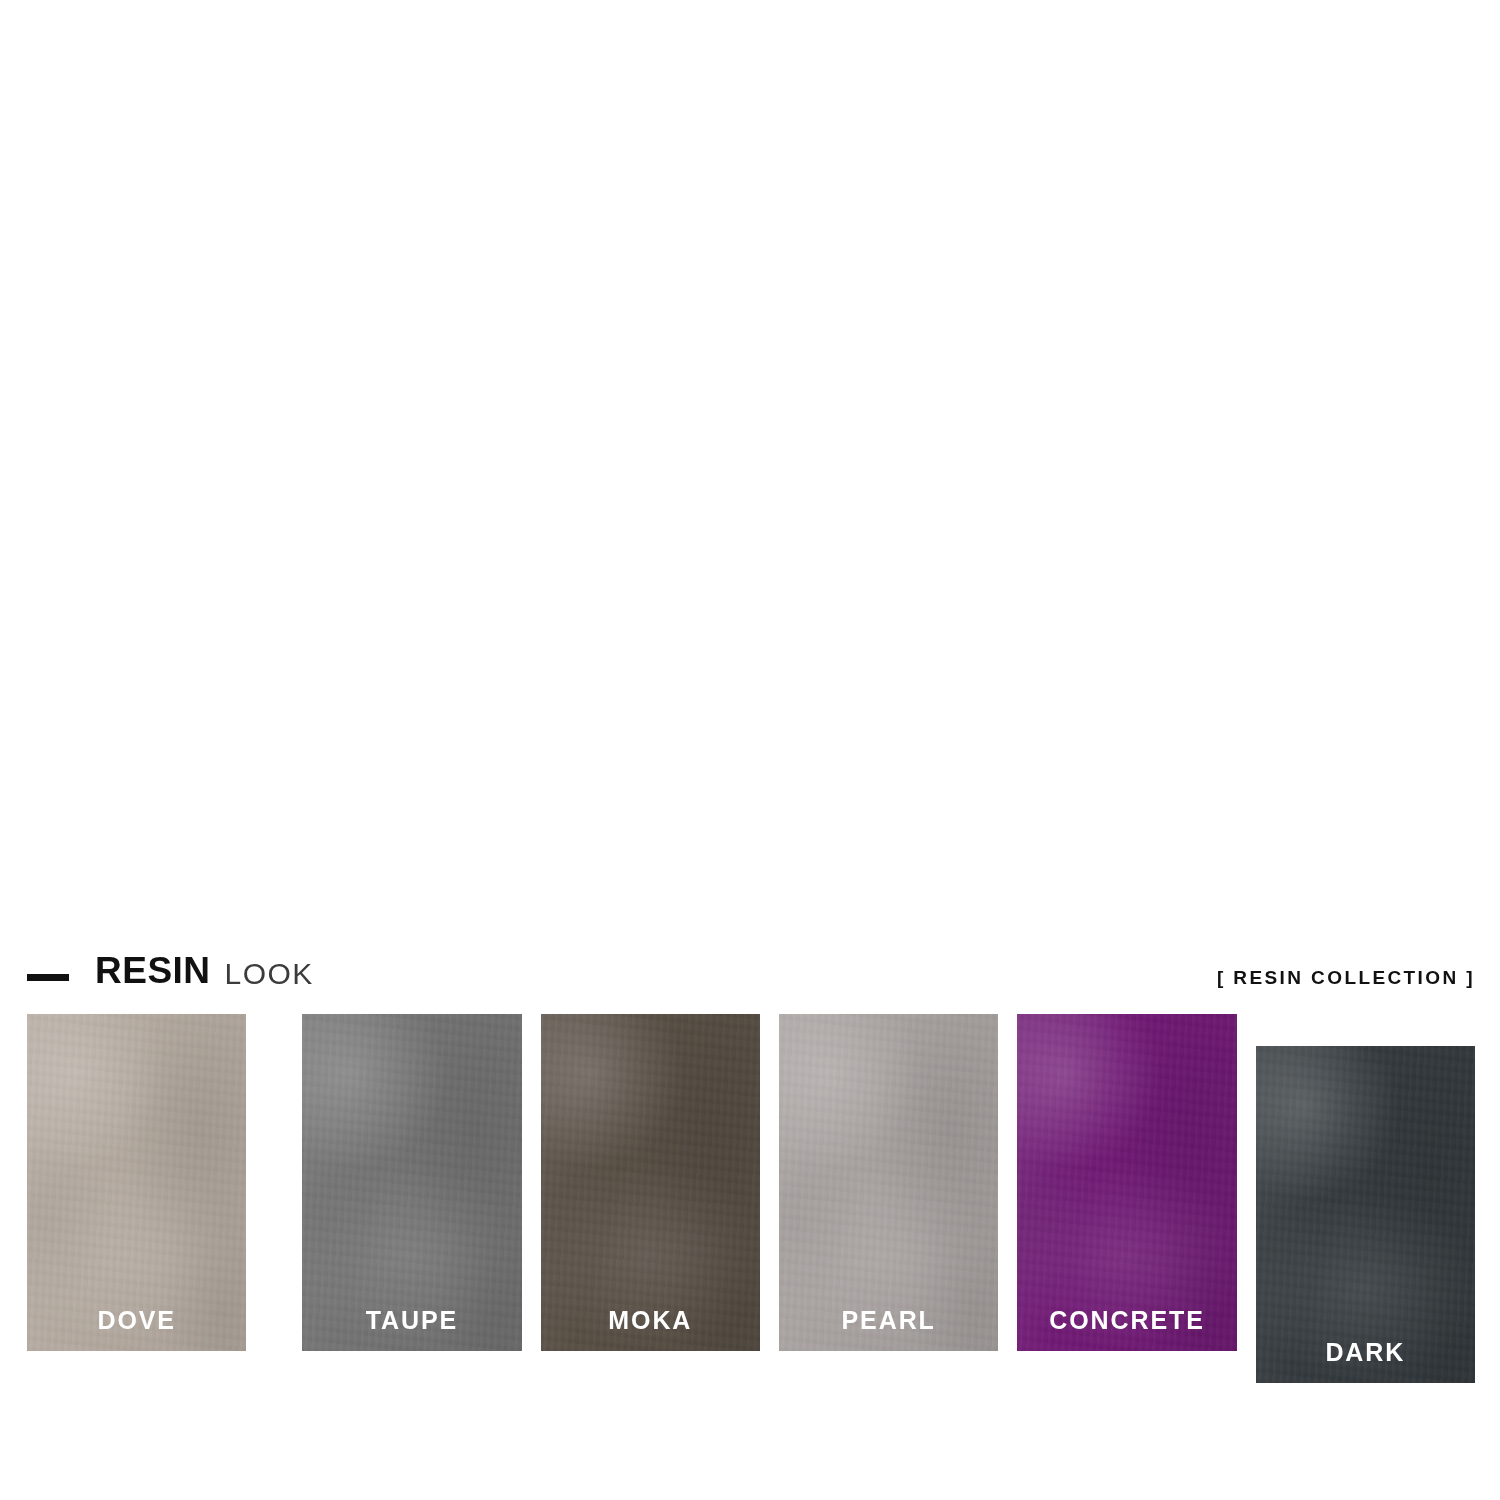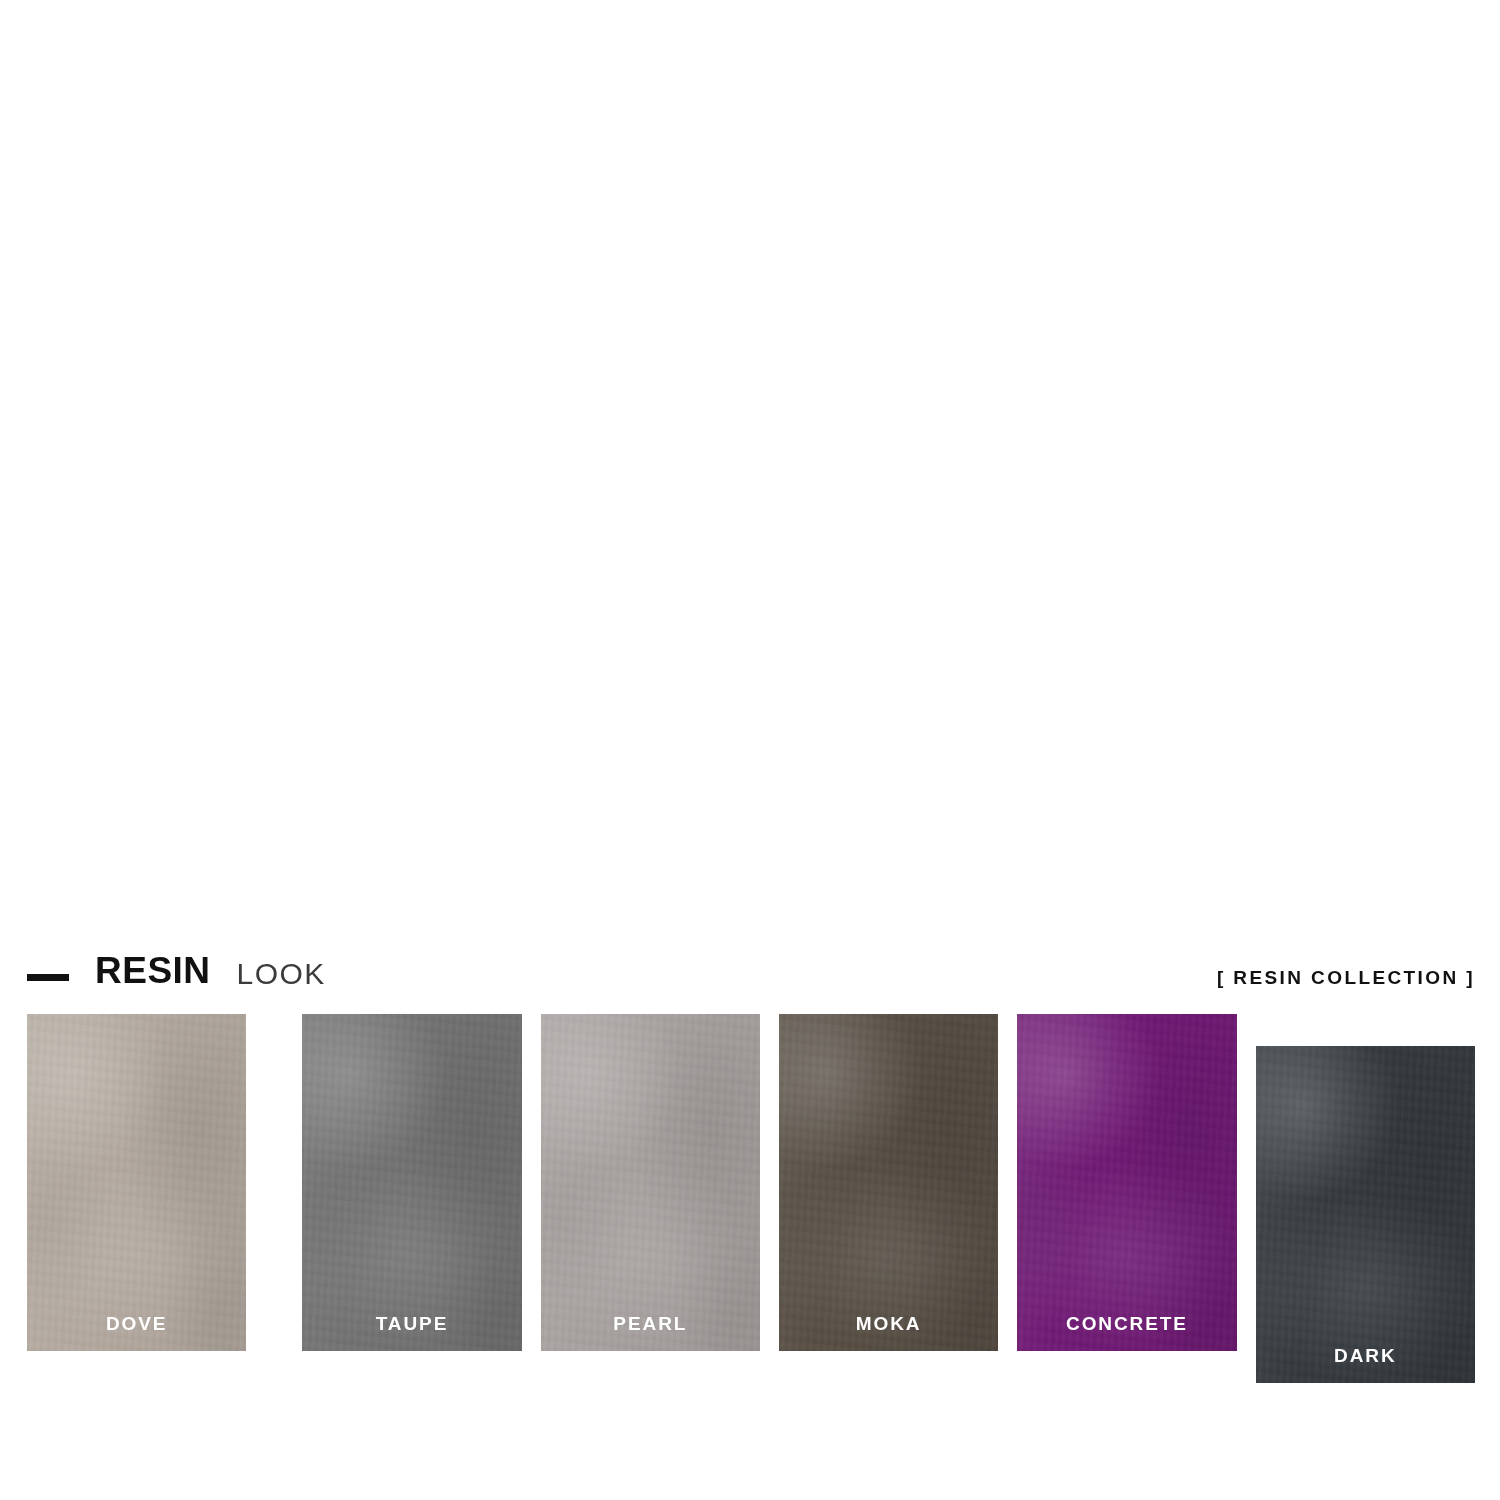--- a/index.html
+++ b/index.html
@@ -60,21 +60,21 @@
     color: #111111;
     line-height: 1;
   }
 
   .title-sub {
     font-size: 30px;
     font-weight: 300;
     letter-spacing: 1.4px;
     color: #3b3b3b;
     line-height: 1;
-    margin-left: 26px;
+    margin-left: 14px;
   }
 
   .collection-tag {
     position: absolute;
     right: 25px;
     top: 16px;
     font-size: 19px;
     font-weight: 700;
     letter-spacing: 2.4px;
     color: #111111;
@@ -135,21 +135,21 @@
       rgba(255,255,255,0.10) 0%,
       rgba(255,255,255,0.00) 38%,
       rgba(0,0,0,0.06) 100%);
   }
 
   .swatch-label {
     position: relative;
     z-index: 3;
     margin-bottom: 18px;
     color: #ffffff;
-    font-size: 19px;
+    font-size: 25px;
     font-weight: 700;
     letter-spacing: 1.9px;
     line-height: 1;
     text-align: center;
     white-space: nowrap;
   }
 </style>
 </head>
 <body style="background-color: rgb(255, 255, 255);">
 
@@ -176,34 +176,34 @@
       <span class="swatch-label">DOVE</span>
     </div>
 
     <div class="swatch" style="background-color: #737373; margin-left: 37px;">
       <span class="tex"></span>
       <span class="tex2"></span>
       <span class="sheen"></span>
       <span class="swatch-label">TAUPE</span>
     </div>
 
+    <div class="swatch" style="background-color: rgb(87, 78, 68);">
+      <span class="tex"></span>
+      <span class="tex2"></span>
+      <span class="sheen"></span>
+      <span class="swatch-label">MOKA</span>
+    </div>
+
     <div class="swatch" style="background-color: rgb(168, 162, 160);">
       <span class="tex"></span>
       <span class="tex2"></span>
       <span class="sheen"></span>
       <span class="swatch-label">PEARL</span>
     </div>
 
-    <div class="swatch" style="background-color: rgb(87, 78, 68);">
-      <span class="tex"></span>
-      <span class="tex2"></span>
-      <span class="sheen"></span>
-      <span class="swatch-label">MOKA</span>
-    </div>
-
     <div class="swatch" style="background-color: #701a75;">
       <span class="tex"></span>
       <span class="tex2"></span>
       <span class="sheen"></span>
       <span class="swatch-label">CONCRETE</span>
     </div>
 
     <div class="swatch" style="background-color: rgb(52, 58, 62); margin-top: 32px;">
       <span class="tex"></span>
       <span class="tex2"></span>

